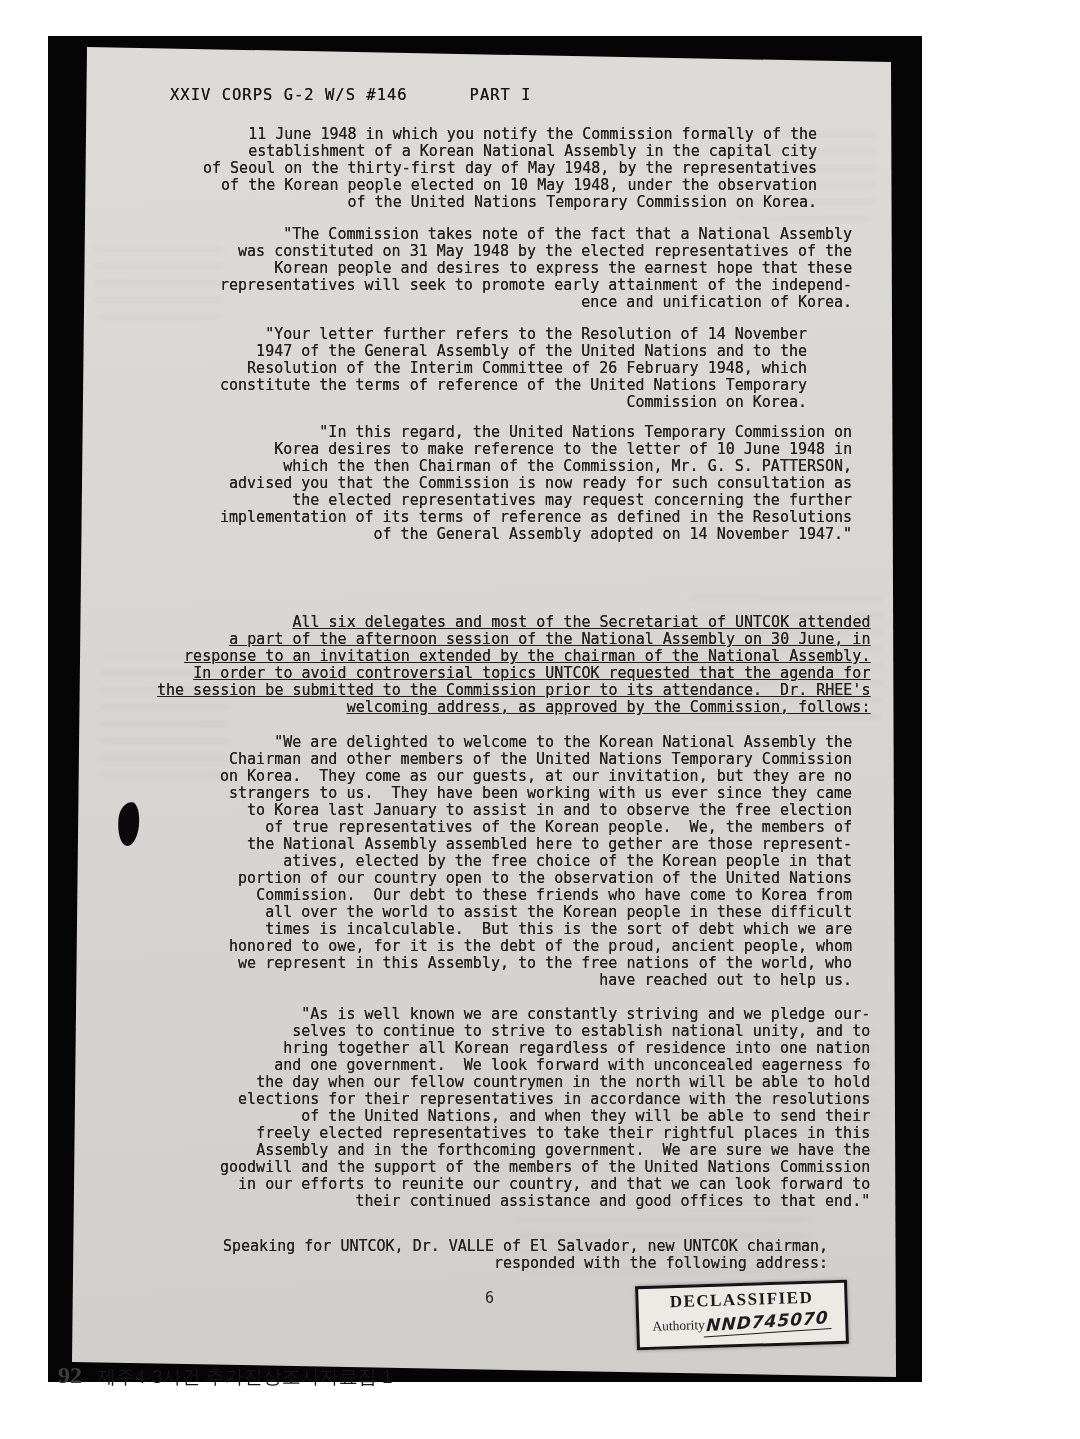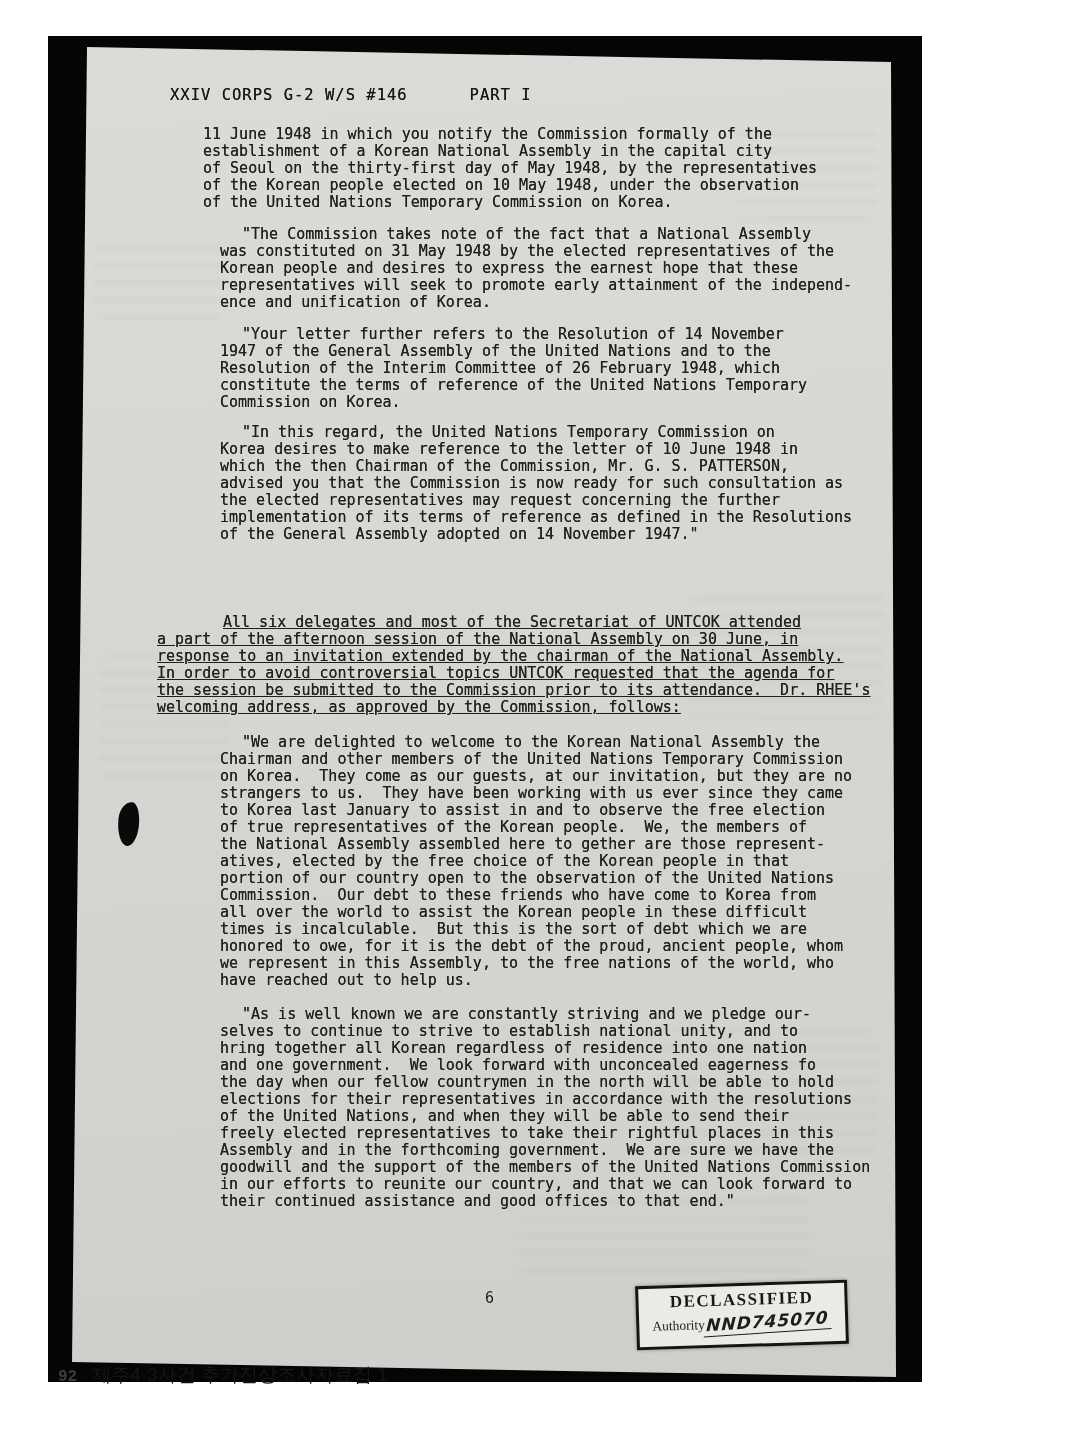--- a/index.html
+++ b/index.html
@@ -31,20 +31,21 @@
     border-radius:6px;
   }
   
   .para{
     position:absolute;
     font-family:"DejaVu Sans Mono", monospace;
     font-size:15px;line-height:17px;
     color:#1f1f1f;
     white-space:pre;
     text-shadow:0 0 .6px rgba(25,25,25,.85);
+    text-align:right;
   }
   .p-quote{left:172px;text-indent:22px;}
   .p-full{left:109px;text-indent:66px;}
   .doc-header{
     position:absolute;left:122px;top:50px;
     font-family:"DejaVu Sans Mono", monospace;
     font-size:15.5px;letter-spacing:1px;color:#161616;
     white-space:pre;text-shadow:0 0 .6px rgba(25,25,25,.9);
   }
   .page-num{
@@ -91,22 +92,22 @@
     position:absolute;left:854px;top:303px;width:10px;height:16px;
     background:#0a0a0a;
     clip-path:polygon(50% 0, 100% 42%, 55% 100%, 0 46%);
   }
   
   .footer{
     position:absolute;left:58px;top:1362px;
     display:flex;align-items:baseline;gap:15px;
   }
   .footer .num{
-    font-family:Liberation Mono, monospace;
-    font-weight:bold;font-size:16px;color:#3d3d3d;
+    font-family:Liberation Serif, serif;
+    font-weight:bold;font-size:24px;color:#3d3d3d;
   }
   .footer .title{
     font-family:"Liberation Sans", sans-serif;
     font-size:19px;color:#161616;
   }
 </style>
 </head>
 <body>
 
 <div class="scan-frame">
@@ -169,20 +170,22 @@
 hring together all Korean regardless of residence into one nation
 and one government.  We look forward with unconcealed eagerness fo
 the day when our fellow countrymen in the north will be able to hold
 elections for their representatives in accordance with the resolutions
 of the United Nations, and when they will be able to send their
 freely elected representatives to take their rightful places in this
 Assembly and in the forthcoming government.  We are sure we have the
 goodwill and the support of the members of the United Nations Commission
 in our efforts to reunite our country, and that we can look forward to
 their continued assistance and good offices to that end."</div>
+    <div class="para p-full" style="top:1202px;">Speaking for UNTCOK, Dr. VALLE of El Salvador, new UNTCOK chairman,
+responded with the following address:</div>
 
     <div class="page-num">6</div>
 
     <div class="stamp">
       <div class="stamp-title">DECLASSIFIED</div>
       <div class="stamp-auth">
         <span>Authority</span><span class="hand">NND745070</span>
       </div>
     </div>
 

